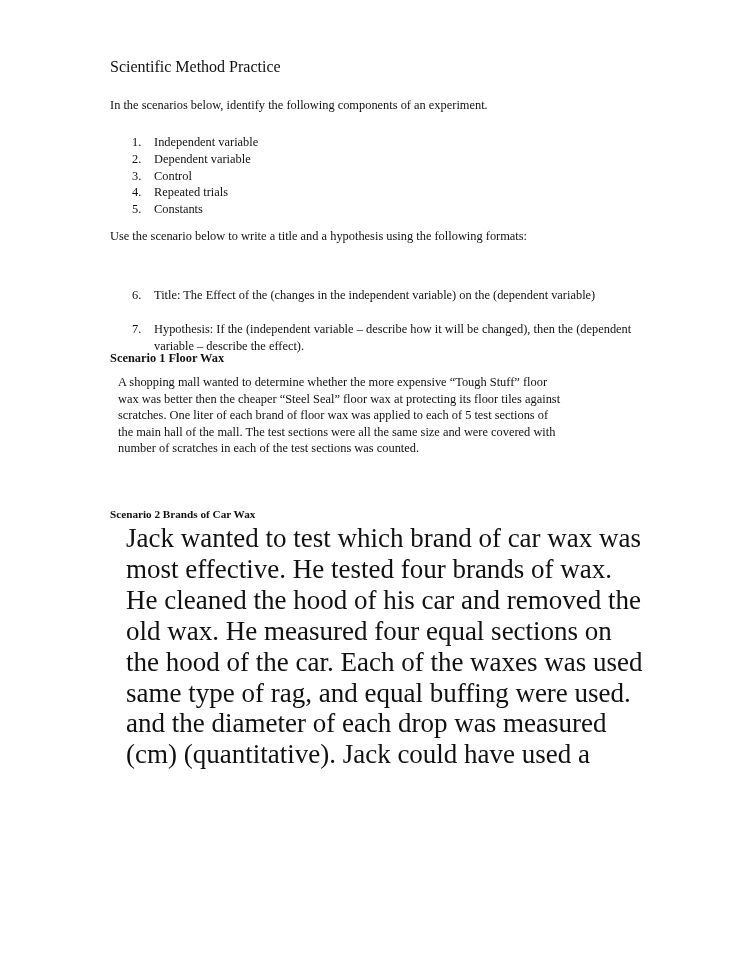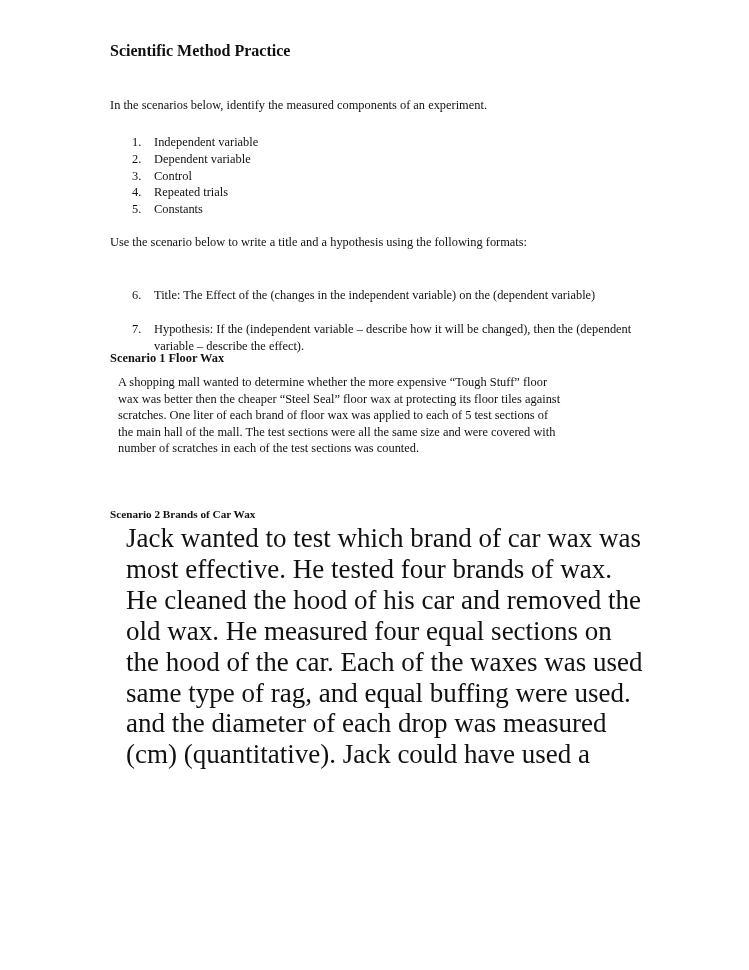--- a/index.html
+++ b/index.html
@@ -16,38 +16,38 @@
       color: #111111;
     }
     .page {
       position: absolute;
       left: 110px;
       top: 0;
       width: 528px;
     }
     .title {
       position: absolute;
-      top: 41px;
+      top: 57px;
       left: 0;
-      font-weight: bold;
+      font-weight: normal;
       font-size: 16px;
       line-height: 20px;
       white-space: nowrap;
       margin: 0;
     }
     .p {
       position: absolute;
       left: 0;
       font-size: 12.4px;
       line-height: 16px;
       white-space: nowrap;
       margin: 0;
     }
     .intro { top: 97px; }
-    .formats-intro { top: 234px; }
+    .formats-intro { top: 228px; }
     .list {
       position: absolute;
       left: 22px;
       margin: 0;
       padding: 0;
       list-style: none;
       font-size: 12.4px;
       line-height: 16.8px;
     }
     .list1 { top: 134px; }
@@ -112,21 +112,21 @@
       white-space: nowrap;
     }
   </style>
 </head>
 <body>
 
 <div class="page">
 
   <h1 class="title">Scientific Method Practice</h1>
 
-  <p class="p intro">In the scenarios below, identify the measured components of an experiment.</p>
+  <p class="p intro">In the scenarios below, identify the following components of an experiment.</p>
 
   <ol class="list list1">
     <li><span class="num">1.</span><span>Independent variable</span></li>
     <li><span class="num">2.</span><span>Dependent variable</span></li>
     <li><span class="num">3.</span><span>Control</span></li>
     <li><span class="num">4.</span><span>Repeated trials</span></li>
     <li><span class="num">5.</span><span>Constants</span></li>
   </ol>
 
   <p class="p formats-intro">Use the scenario below to write a title and a hypothesis using the following formats:</p>

